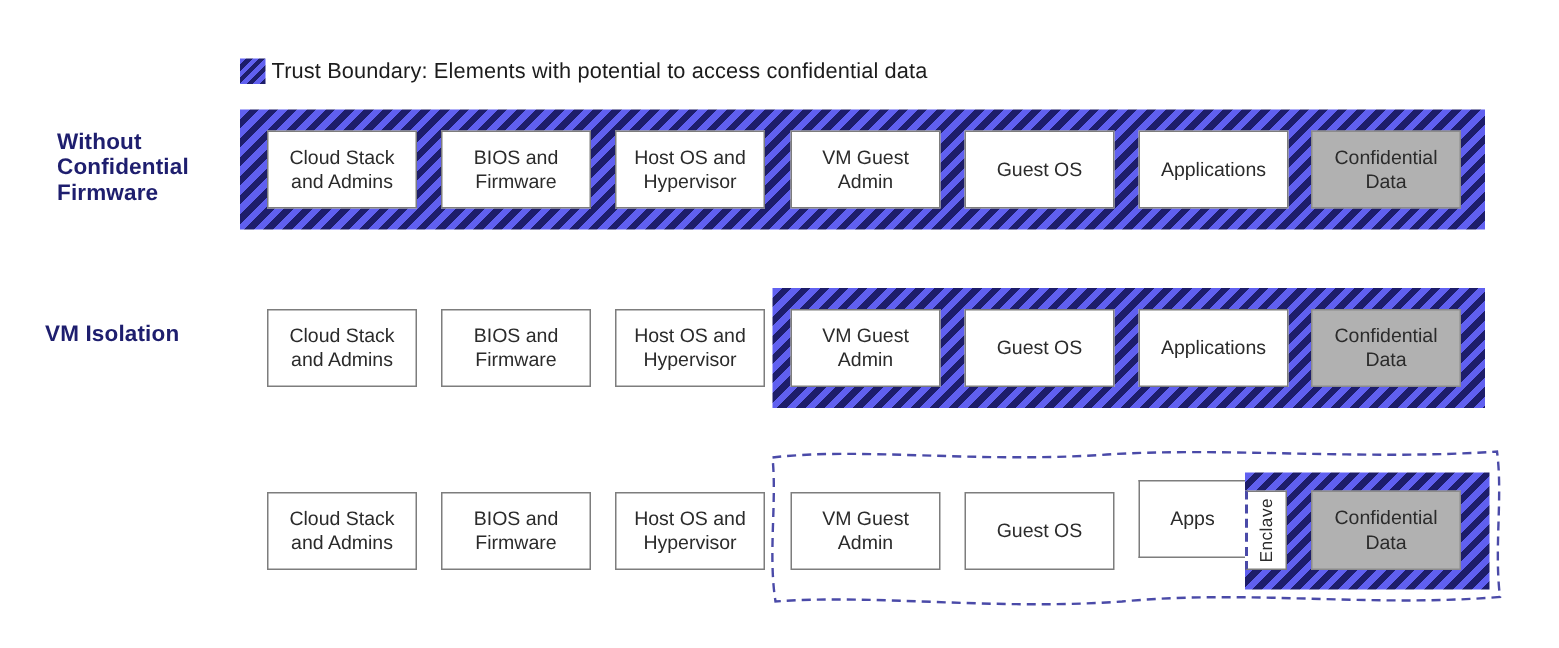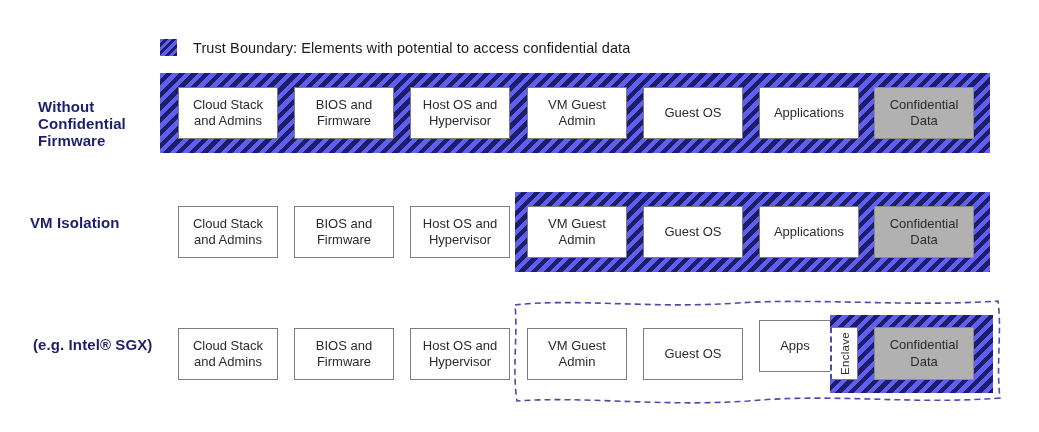--- a/index.html
+++ b/index.html
@@ -3,21 +3,21 @@
 <meta charset="utf-8">
 <style>
   html,body{margin:0;padding:0;background:#ffffff;}
   .stage{
     position:relative;width:1039px;height:432px;background:#ffffff;overflow:hidden;
     font-family:"Liberation Sans",sans-serif;color:#2b2b2b;
   }
   .hatch{
     background:repeating-linear-gradient(135deg,#6060f0 0 4.5px,#1d1d6b 4.5px 9px);
   }
-  .legend{position:absolute;left:160px;top:39px;display:flex;align-items:center;gap:16px;}
+  .legend{position:absolute;left:160px;top:39px;display:flex;align-items:center;gap:4px;}
   .legend-swatch{
     width:17px;height:17px;flex:0 0 auto;
     background:repeating-linear-gradient(135deg,#6060f0 0 3px,#1d1d6b 3px 6px);
   }
   .legend-text{font-size:14.5px;color:#1c1c1c;letter-spacing:0.1px;}
   .row-label{
     position:absolute;font-weight:bold;font-size:15px;line-height:17px;
     color:#1e1e6e;letter-spacing:0.1px;
   }
   .band{position:absolute;}
@@ -43,21 +43,21 @@
 </head>
 <body>
 
 <div class="stage">
 
   <div class="legend">
     <span class="legend-swatch"></span>
     <span class="legend-text">Trust Boundary: Elements with potential to access confidential data</span>
   </div>
 
-  <div class="row-label" style="left:38px;top:86px;margin-top:12px;">
+  <div class="row-label" style="left:38px;top:86px;">
     <div>Without</div>
     <div>Confidential</div>
     <div>Firmware</div>
   </div>
 
   <div class="band hatch" style="left:160px;top:73px;width:830px;height:80px;"></div>
 
   <div class="box" style="left:178px;top:87px;">Cloud Stack and Admins</div>
   <div class="box" style="left:294px;top:87px;">BIOS and Firmware</div>
   <div class="box" style="left:410px;top:87px;">Host OS and Hypervisor</div>
@@ -75,21 +75,20 @@
   <div class="box" style="left:410px;top:206px;">Host OS and Hypervisor</div>
 
   <div class="band hatch" style="left:515px;top:192px;width:475px;height:80px;"></div>
 
   <div class="box" style="left:527px;top:206px;">VM Guest Admin</div>
   <div class="box" style="left:643px;top:206px;">Guest OS</div>
   <div class="box" style="left:759px;top:206px;">Applications</div>
   <div class="box gray" style="left:874px;top:206px;">Confidential Data</div>
 
   <div class="row-label" style="left:33px;top:336px;">
-    <div>(e.g. Intel® SGX)</div>
   </div>
 
   <div class="box" style="left:178px;top:328px;">Cloud Stack and Admins</div>
   <div class="box" style="left:294px;top:328px;">BIOS and Firmware</div>
   <div class="box" style="left:410px;top:328px;">Host OS and Hypervisor</div>
 
   <svg class="boundary-svg" width="506" height="116" viewBox="0 0 506 116" aria-hidden="true">
     <path d="M 12 12
              C 70 5, 150 16, 235 10
              C 310 5, 410 14, 495 8

